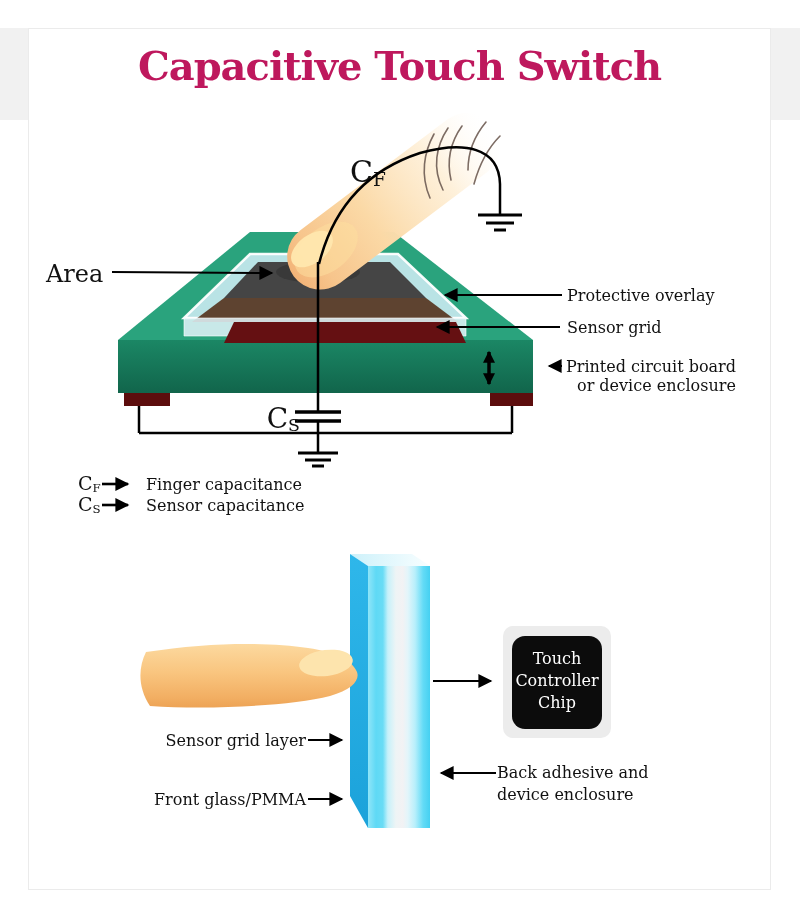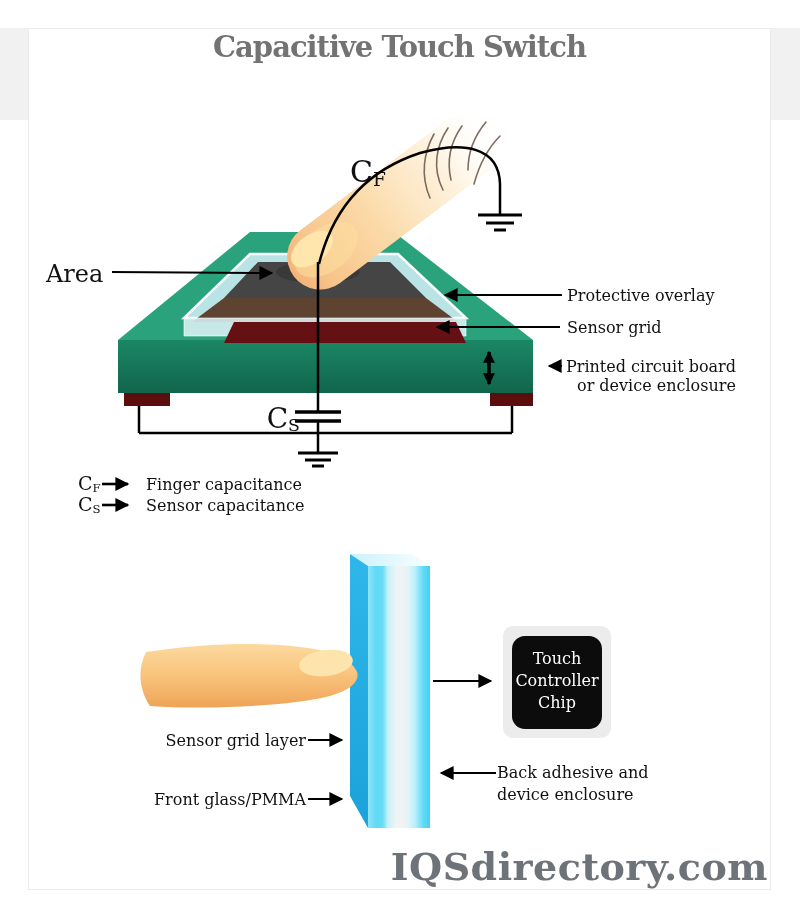--- a/index.html
+++ b/index.html
@@ -3,22 +3,22 @@
 <meta charset="utf-8">
 <style>
   html,body{margin:0;padding:0;background:#ffffff;}
   .page{position:relative;width:800px;height:922px;background:#ffffff;overflow:hidden;
         font-family:"DejaVu Serif","Liberation Serif",serif;}
   .strip{position:absolute;top:28px;height:92px;background:#f1f1f1;}
   .strip-left{left:0;width:28px;}
   .strip-right{left:771px;width:29px;}
   .card{position:absolute;left:28px;top:28px;width:743px;height:862px;
         background:#ffffff;border:1px solid #ebebeb;box-sizing:border-box;}
-  .title{position:absolute;left:28px;top:30px;width:743px;margin:0;
-         text-align:center;font-size:29px;font-weight:bold;color:#737373;
+  .title{position:absolute;left:28px;top:42px;width:743px;margin:0;
+         text-align:center;font-size:40px;font-weight:bold;color:#be185d;
          letter-spacing:-1px;font-family:"DejaVu Serif","Liberation Serif",serif;}
   svg.diagram{position:absolute;left:0;top:0;width:800px;height:922px;}
   .lbl{font-family:"DejaVu Serif","Liberation Serif",serif;font-size:16px;fill:#111;}
   .lbl-big{font-family:"DejaVu Serif","Liberation Serif",serif;font-size:24px;fill:#111;}
   .sym{font-family:"DejaVu Serif","Liberation Serif",serif;fill:#111;}
   .sub{font-size:0.62em;}
   .wire{stroke:#000;stroke-width:2.5;fill:none;}
   .callout{stroke:#000;stroke-width:2;fill:none;}
   .chip-txt{font-family:"DejaVu Serif","Liberation Serif",serif;font-size:16px;fill:#ffffff;}
   .watermark-clip{position:absolute;top:845px;right:32px;height:45px;overflow:hidden;
@@ -196,16 +196,13 @@
 
       <text class="lbl" x="306" y="805" text-anchor="end">Front glass/PMMA</text>
       <line class="callout" x1="308" y1="799" x2="342" y2="799" marker-end="url(#ah)"></line>
 
       <text class="lbl" x="497" y="778">Back adhesive and</text>
       <text class="lbl" x="497" y="800">device enclosure</text>
       <line class="callout" x1="496" y1="773" x2="441" y2="773" marker-end="url(#ah)"></line>
     </g>
   </svg>
 
-  <div class="watermark-clip">
-    <span>IQSdirectory.com</span>
-  </div>
 </div>
 
 </body></html>

